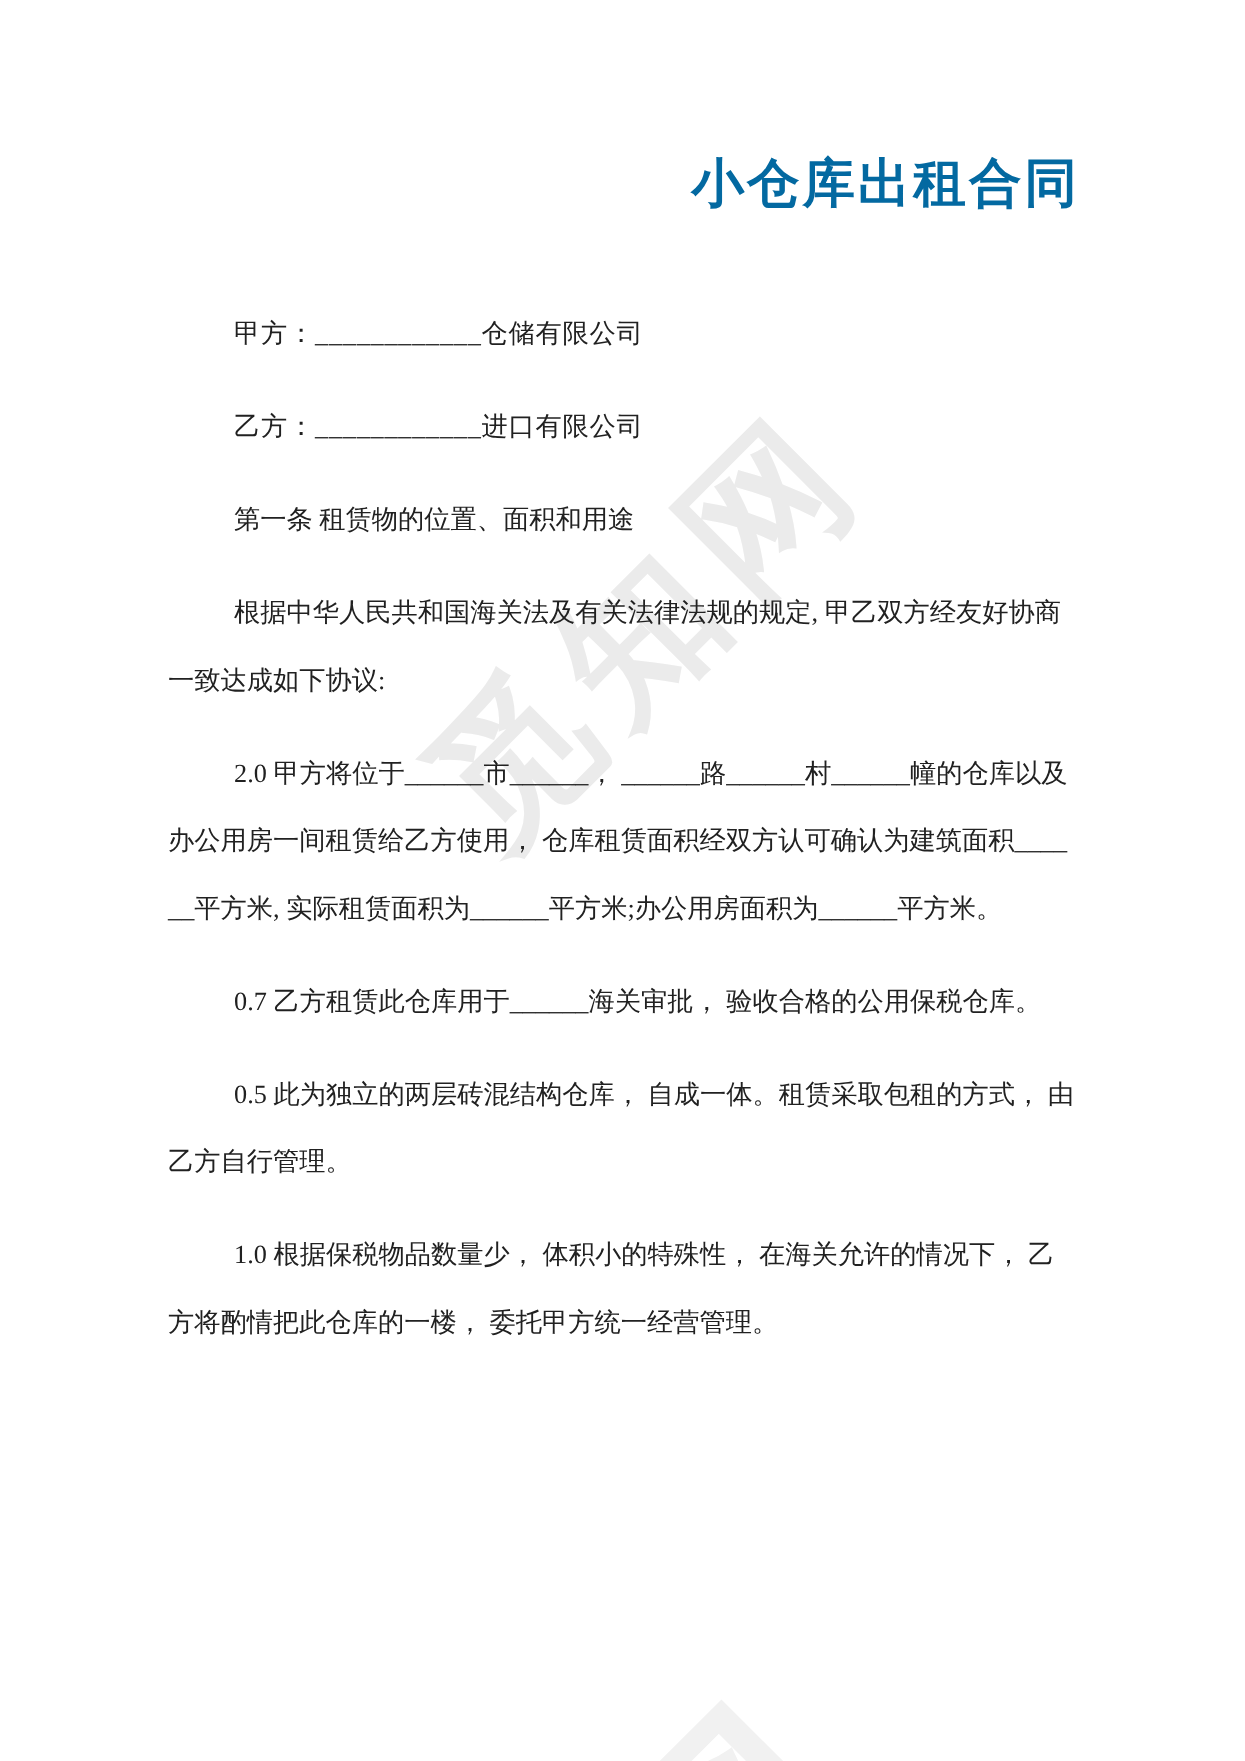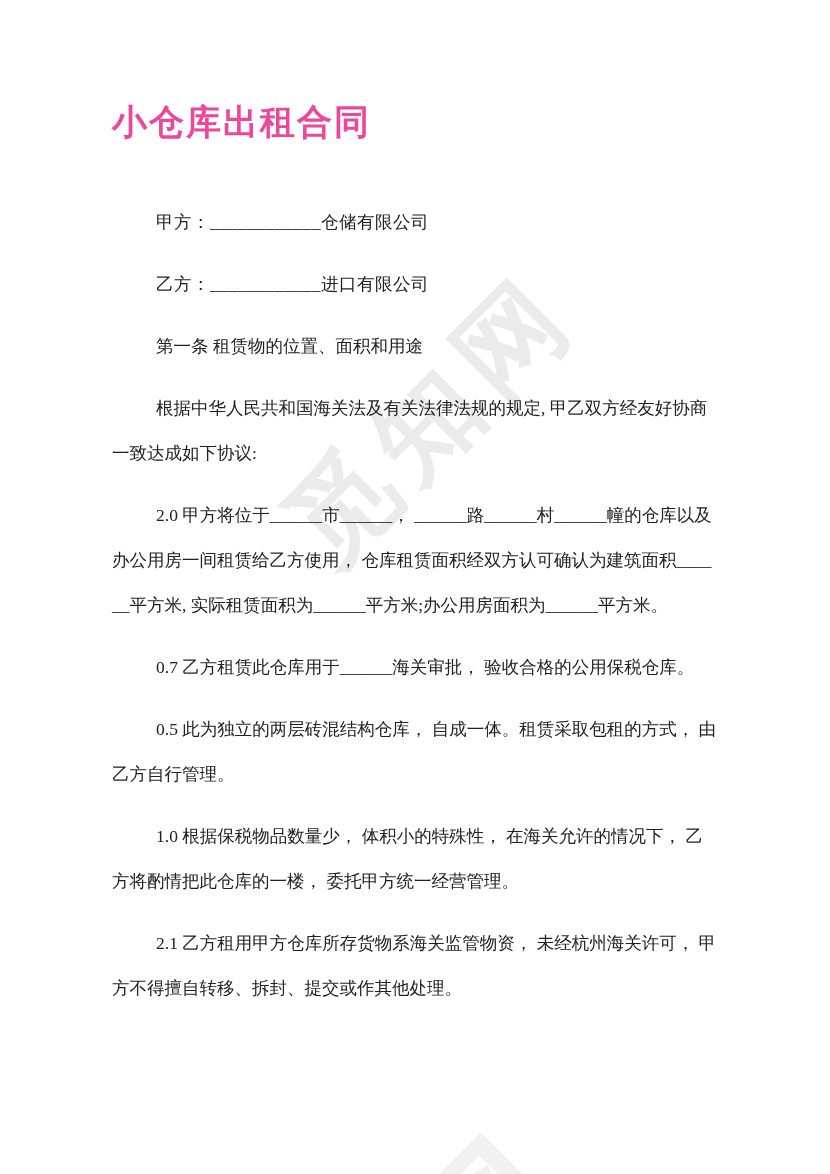--- a/index.html
+++ b/index.html
@@ -13,24 +13,24 @@
     font-family: "Liberation Serif", "DejaVu Serif", serif;
     color: #212121;
   }
   .content {
     position: relative;
     z-index: 1;
     padding: 0 110px 0 112px;
   }
   .doc-title {
     margin: 100px 0 54px 0;
-    text-align: left;
+    text-align: right;
     font-size: 35px;
     font-weight: bold;
-    color: #ec4899;
+    color: #0369a1;
     letter-spacing: 2px;
     line-height: 1.3;
   }
   .para {
     margin: 0 0 17px 0;
     font-size: 17.5px;
     line-height: 45px;
     text-indent: 44px;
     text-align: left;
     word-break: break-all;
@@ -84,16 +84,15 @@
 
     <p class="para">2.0 甲方将位于______市______， ______路______村______幢的仓库以及办公用房一间租赁给乙方使用， 仓库租赁面积经双方认可确认为建筑面积______平方米, 实际租赁面积为______平方米;办公用房面积为______平方米。</p>
 
     <p class="para">0.7 乙方租赁此仓库用于______海关审批， 验收合格的公用保税仓库。</p>
 
     <p class="para">0.5 此为独立的两层砖混结构仓库， 自成一体。租赁采取包租的方式， 由乙方自行管理。</p>
 
     <p class="para">1.0 根据保税物品数量少， 体积小的特殊性， 在海关允许的情况下， 乙方将酌情把此仓库的一楼， 委托甲方统一经营管理。</p>
 
 
-    <p class="para">2.1 乙方租用甲方仓库所存货物系海关监管物资， 未经杭州海关许可， 甲方不得擅自转移、拆封、提交或作其他处理。</p>
 
   </div>
 </div>
 
 </body></html>

